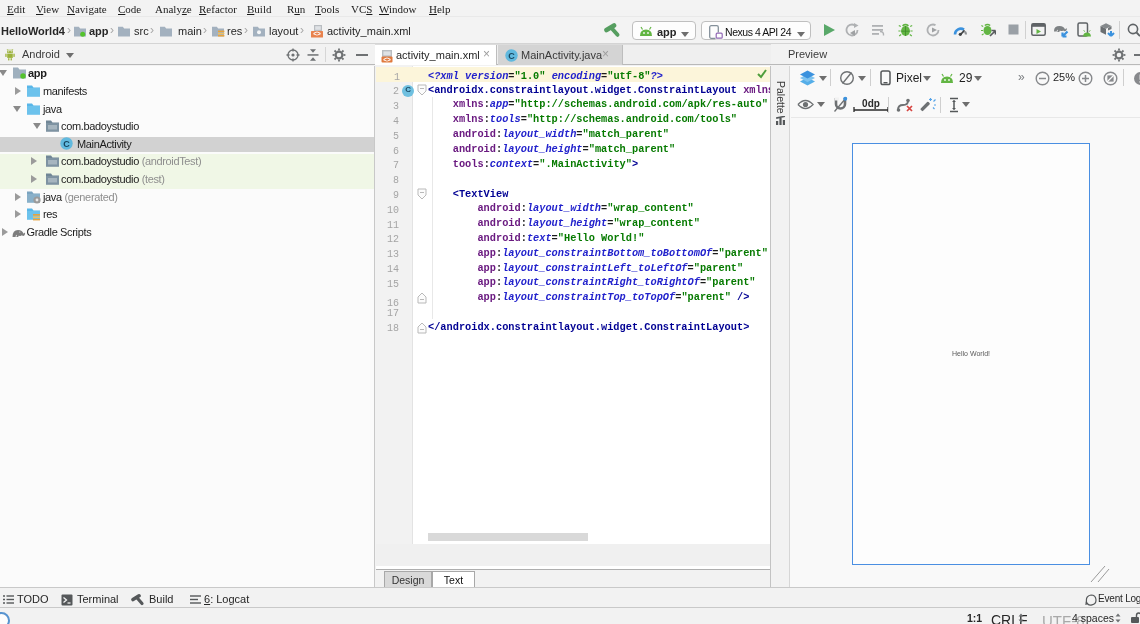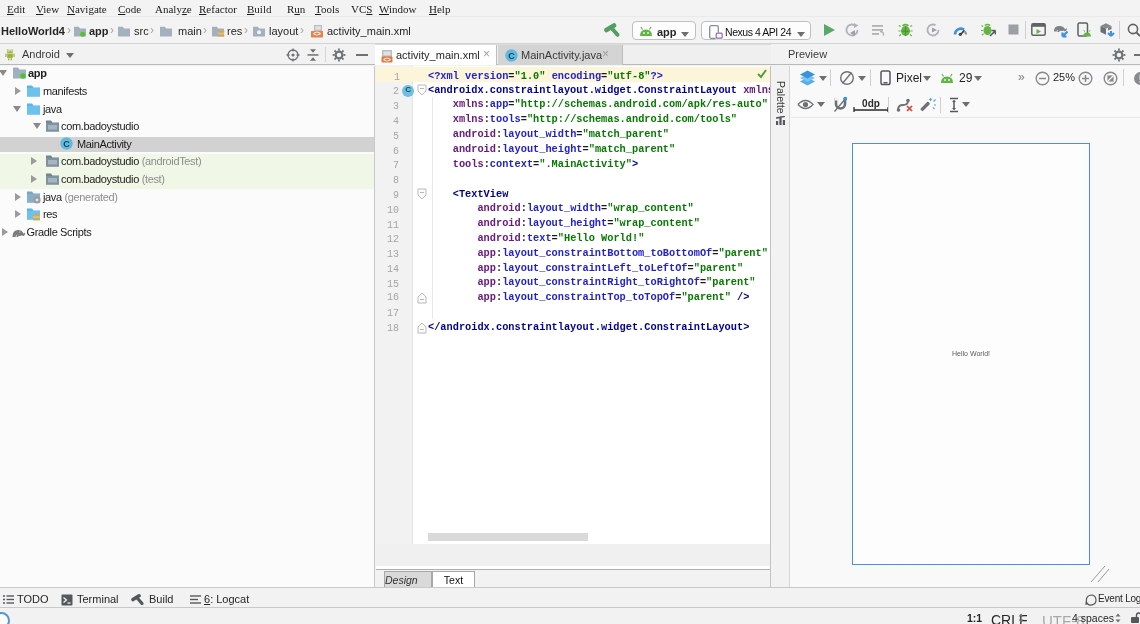--- a/index.html
+++ b/index.html
@@ -25,21 +25,21 @@
 .tri-r { position:absolute; width:0; height:0; border-top:4px solid transparent; border-bottom:4px solid transparent; border-left:6px solid #9b9b9b; top:5px; }
 .tri-d { position:absolute; width:0; height:0; border-left:4.5px solid transparent; border-right:4.5px solid transparent; border-top:6px solid #8a8a8a; top:6px; }
 .ticon { position:absolute; top:1px; }
 
 #editor { left:376px; top:66px; width:394px; height:521px; background:#ffffff; }
 #gutter { position:absolute; left:0; top:0; width:37px; height:478px; background:#f2f2f2; border-right:1px solid #e3e3e3; }
 .lnum { position:absolute; right:13px; width:24px; text-align:right; font-family:"Liberation Mono", monospace; font-size:10px; color:#a5a5a5; }
 .cline { position:absolute; left:52px; white-space:pre; font-family:"Liberation Mono", monospace; font-size:10.3px; font-weight:bold; letter-spacing:0; }
 .t { color:#000093; } 
 .n { color:#6a1a80; } 
-.a { color:#2222cc; } 
+.a { color:#2222cc;font-style:italic; } 
 .v { color:#067a00; }
 
 #preview { left:770px; top:66px; width:370px; height:521px; background:#f9f9f9; border-left:1px solid #c3c3c3; }
 .sep { position:absolute; width:1px; background:#cfcfcf; }
 .ddarr { position:absolute; width:0; height:0; border-left:4px solid transparent; border-right:4px solid transparent; border-top:5px solid #6e6e6e; }
 
 #statusrow { left:0; top:587px; width:1140px; height:19px; background:#f2f2f2; border-top:1px solid #c9c9c9; }
 #bottombar { left:0; top:607px; width:1140px; height:17px; background:#f2f2f2; border-top:1px solid #c9c9c9; }
 .sbtxt { position:absolute; top:5px; font-size:11px; color:#262626; white-space:nowrap; }
 </style>
@@ -383,21 +383,21 @@
     <span class="lnum" style="top:79.5px">6</span>
     <span class="lnum" style="top:94.3px">7</span>
     <span class="lnum" style="top:109.1px">8</span>
     <span class="lnum" style="top:123.9px">9</span>
     <span class="lnum" style="top:138.7px">10</span>
     <span class="lnum" style="top:153.5px">11</span>
     <span class="lnum" style="top:168.3px">12</span>
     <span class="lnum" style="top:183.1px">13</span>
     <span class="lnum" style="top:197.9px">14</span>
     <span class="lnum" style="top:212.7px">15</span>
-    <span class="lnum" style="top:226px">16</span>
+    <span class="lnum" style="top:232px">16</span>
     <span class="lnum" style="top:242.3px">17</span>
     <span class="lnum" style="top:257.1px">18</span>
   </div>
   <div class="abs" style="left:0; top:1px; width:394px; height:15px; background:#fcf5da;"></div>
   <span class="lnum" style="top:5.5px; left:0; right:auto;">1</span>
 
   <div class="abs" style="left:26px; top:18.5px; width:12px; height:12px; border-radius:50%; background:#6fc0e0;">
     <span style="position:absolute; left:3.2px; top:0.5px; font-size:8px; font-weight:bold; color:#1a4a66;">C</span>
   </div>
 
@@ -440,21 +440,21 @@
     <div class="cline" style="top:210.3px">        <span class="n">app</span>:<span class="a">layout_constraintRight_toRightOf</span>=<span class="v">"parent"</span></div>
     <div class="cline" style="top:225.1px">        <span class="n">app</span>:<span class="a">layout_constraintTop_toTopOf</span>=<span class="v">"parent"</span> <span class="t">/&gt;</span></div>
     <div class="cline" style="top:255.3px"><span class="t">&lt;/androidx.constraintlayout.widget.ConstraintLayout&gt;</span></div>
   </div>
 
   <div class="abs" style="left:52px; top:467px; width:160px; height:8px; background:#d9d9d9;"></div>
 
   <div class="abs" style="left:0; top:478px; width:394px; height:22px; background:#f0f0f0;"></div>
 
   <div class="abs" style="left:0; top:503px; width:394px; height:18px; background:#f2f2f2; border-top:1px solid #aeaeae;">
-    <div class="abs" style="left:8px; top:1px; width:48px; height:17px; background:#d9d9d9; border:1px solid #a8a8a8; font-size:10.5px; padding-top:2px; color:#333;font-style:italic;">Design</div>
+    <div class="abs" style="left:8px; top:1px; width:48px; height:17px; background:#d9d9d9; border:1px solid #a8a8a8; text-align:center; font-size:10.5px; padding-top:2px; color:#333;">Design</div>
     <div class="abs" style="left:56px; top:1px; width:43px; height:17px; background:#ffffff; border:1px solid #a8a8a8; text-align:center; font-size:10.5px; padding-top:2px; color:#111;">Text</div>
   </div>
 </div>
 
 <div id="preview" class="abs">
 
   <div class="abs" style="left:0; top:0; width:19px; height:521px; background:#f2f2f2; border-right:1px solid #d6d6d6;"></div>
   <div class="abs" style="left:2px; top:6px; width:16px; height:110px;">
     <span style="position:absolute; left:2px; top:9px; writing-mode:vertical-rl; font-size:10.5px; color:#3b3b3b;">Palette</span>
   </div>

